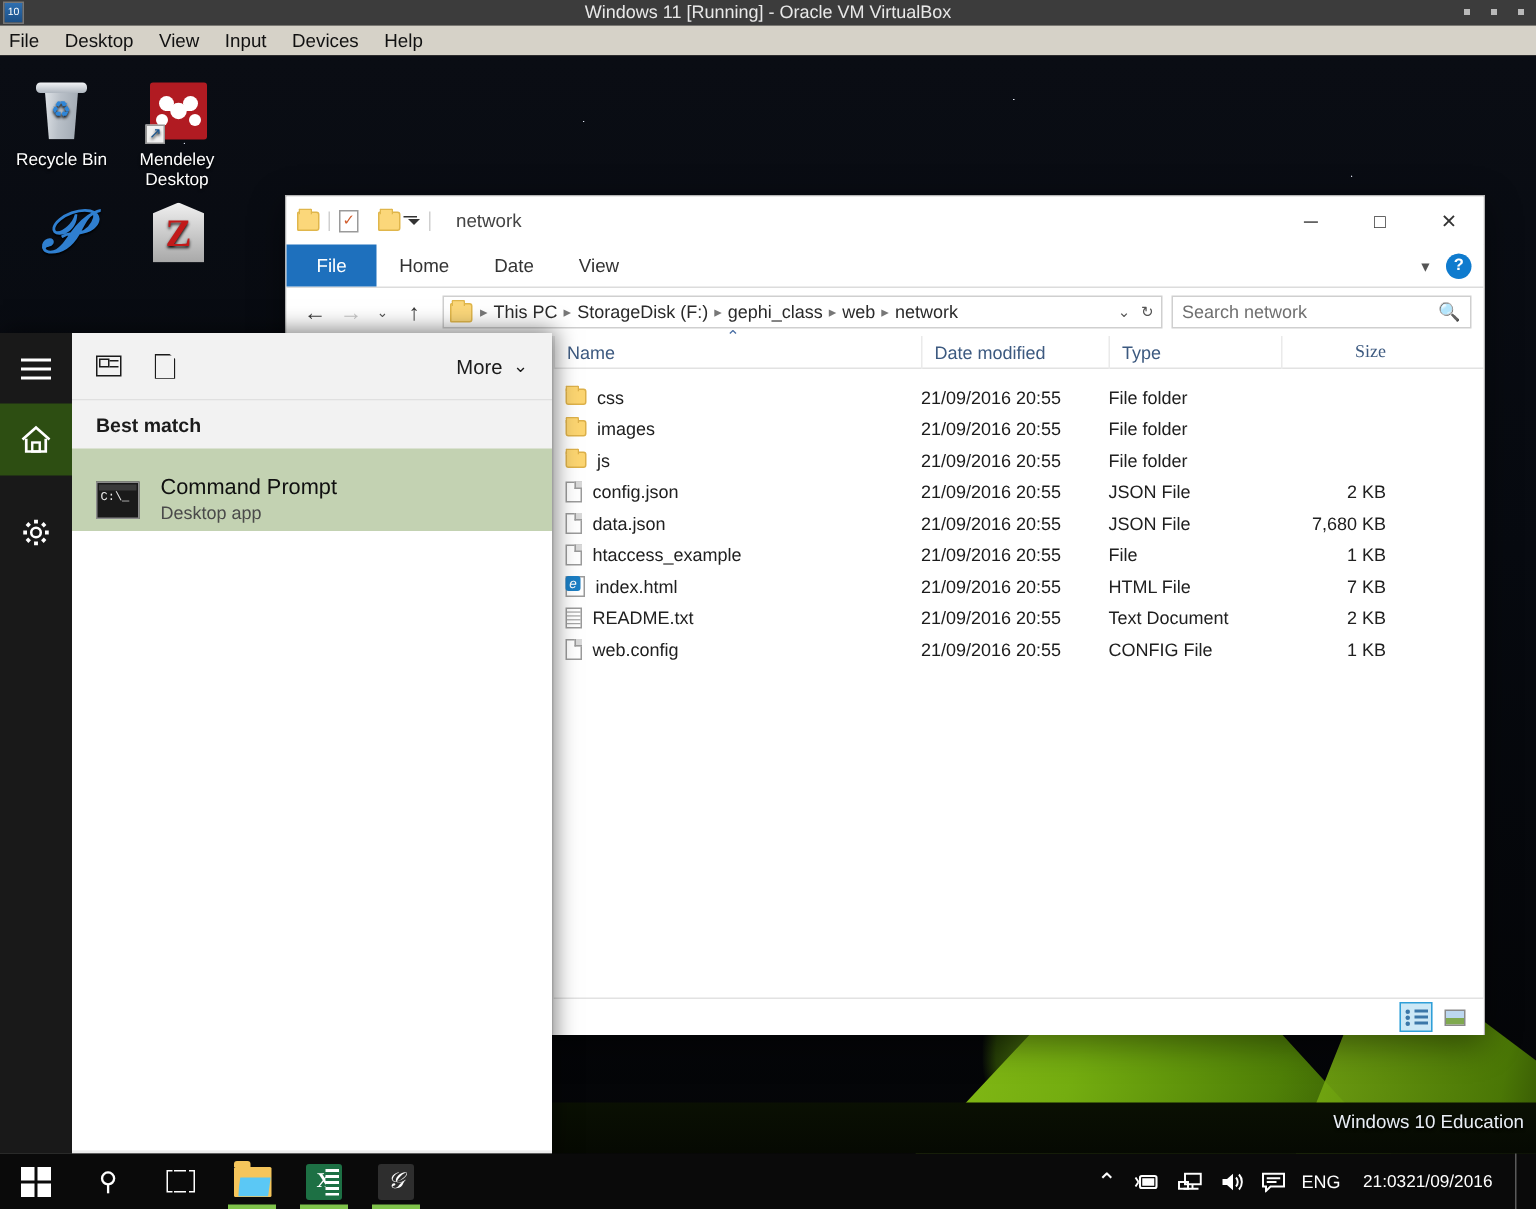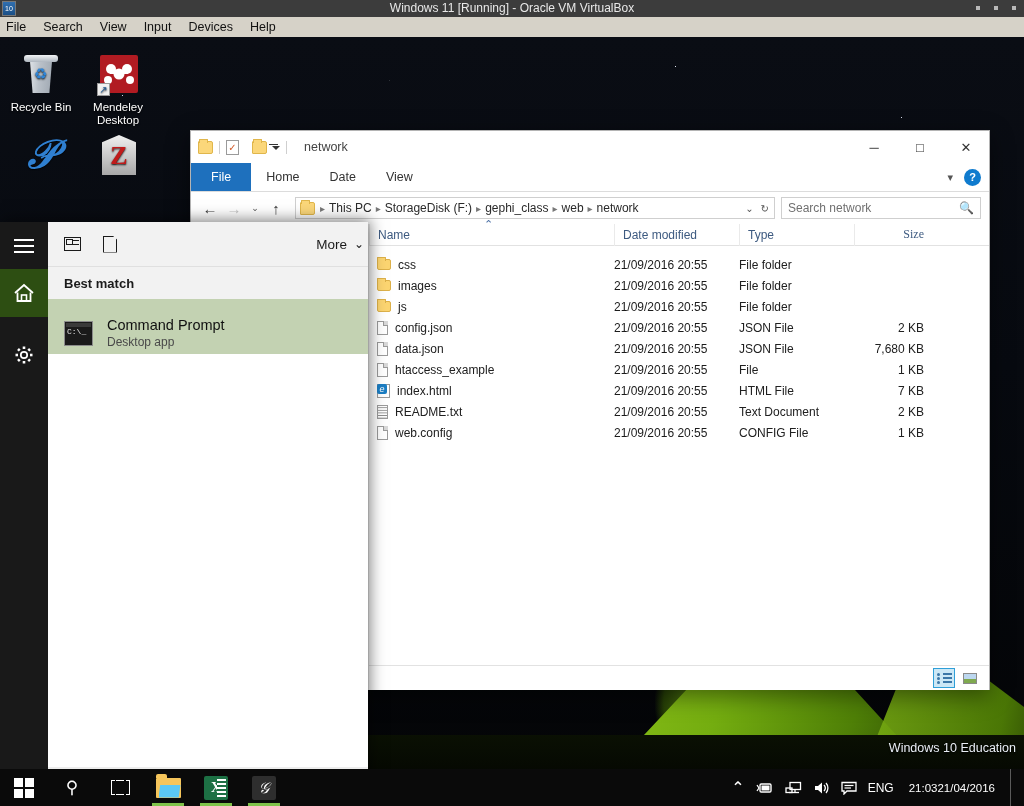--- a/index.html
+++ b/index.html
@@ -319,21 +319,21 @@
   .hd-apps::after {
     content:""; position:absolute; right:1px; top:2px; width:6px; height:1.4px;
     background:#1b1b1b; box-shadow: 0 4px 0 #1b1b1b;
   }
   .hd-doc {
     width: 14px; height: 17px; border: 1.6px solid #1b1b1b; position: relative;
     border-top-right-radius: 0;
     clip-path: polygon(0 0, 68% 0, 100% 24%, 100% 100%, 0 100%);
   }
   .hd-more {
-    margin-left: auto; margin-right: 4px; display: flex; align-items: center; gap: 7px;
+    margin-left: auto; margin-right: 16px; display: flex; align-items: center; gap: 7px;
     font-size: 13.5px; color: #1b1b1b;
   }
   .hd-more .cv { font-size: 12px; }
 
   .sp-best {
     position: absolute; left: 48px; top: 45px; width: 320px; height: 32px;
     display: flex; align-items: center; padding-left: 16px;
     font-size: 13px; font-weight: bold; color: #1b1b1b; background: #f2f2f2;
   }
   .sp-result {
@@ -433,21 +433,21 @@
     <span>Windows 11 [Running] - Oracle VM VirtualBox</span>
     <span class="vbox-dots">
         <i></i>
         <i></i>
         <i></i>
       </span>
   </div>
 
   <div class="vbox-menu">
     <span>File</span>
-    <span>Search</span>
+    <span>Desktop</span>
     <span>View</span>
     <span>Input</span>
     <span>Devices</span>
     <span>Help</span>
   </div>
 
   <div class="desktop">
     <div class="sky"></div>
     <div class="bush"></div>
     <div class="tent"></div>
@@ -786,18 +786,18 @@
       <span>
         <svg class="tray-svg" width="16" height="14" viewBox="0 0 16 14">
           <path d="M1 1.5 H15 V10 H6 L3 13 V10 H1 Z" fill="none" stroke="#fff" stroke-width="1.3"></path>
           <line x1="3.5" y1="4.5" x2="12.5" y2="4.5" stroke="#fff" stroke-width="1.2"></line>
           <line x1="3.5" y1="7" x2="10" y2="7" stroke="#fff" stroke-width="1.2"></line>
         </svg>
       </span>
       <span class="lang">ENG</span>
       <span class="clock">
         <span>21:03</span>
-        <span>21/04/2016</span>
+        <span>21/09/2016</span>
       </span>
       <span class="showdesk"></span>
     </div>
   </div>
 </div>
 
 </body></html>

